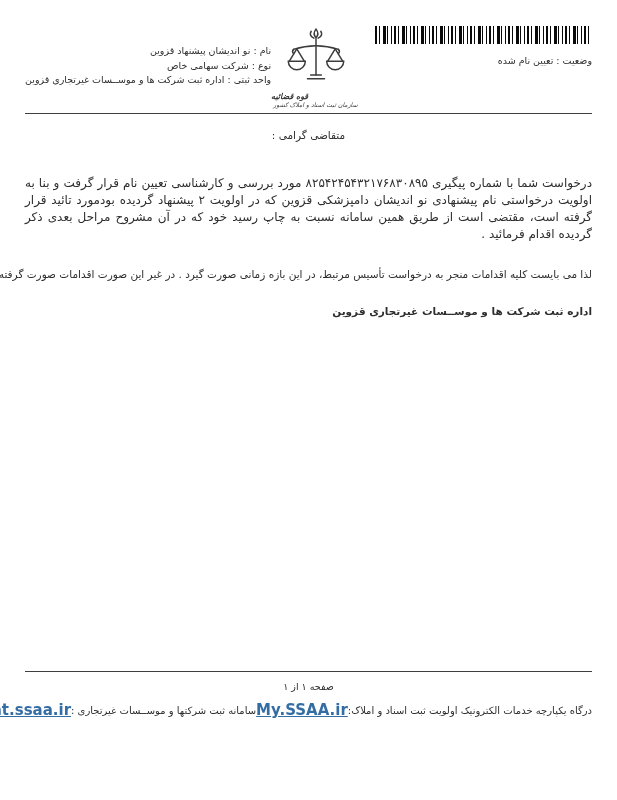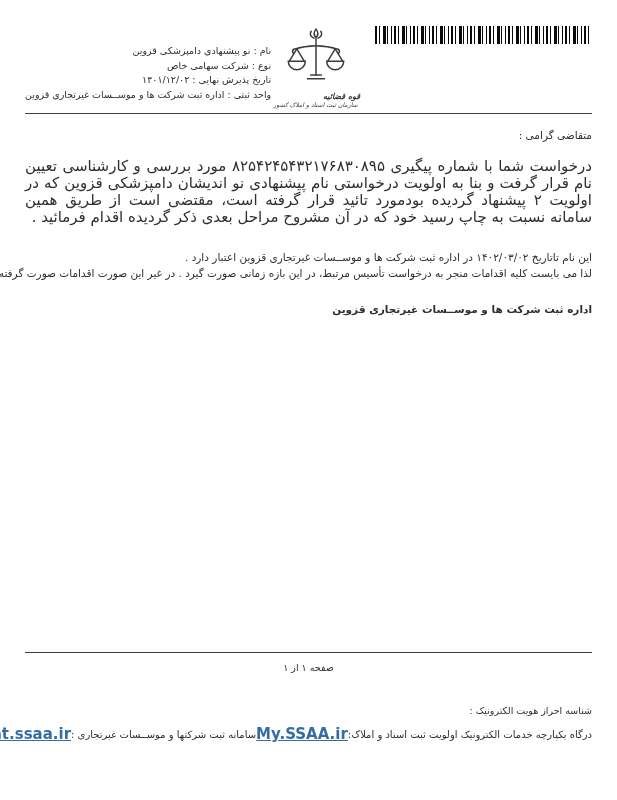--- a/index.html
+++ b/index.html
@@ -25,65 +25,69 @@
       #0a0a0a 4px 5px, transparent 5px 8px,
       #0a0a0a 8px 11px, transparent 11px 12px,
       #0a0a0a 12px 13px, transparent 13px 16px,
       #0a0a0a 16px 17px, transparent 17px 19px);
   }
   .hdr-line { font-size:9.5px; line-height:15px; white-space:nowrap; }
   .hdr-line .lbl { color:#2e2e2e; }
   .hdr-line .val { color:#2e2e2e; }
   .ltr-num { direction:ltr; unicode-bidi:embed; }
 
-  .logo-block { width:92px; text-align:right; margin-top:2px; }
+  .logo-block { width:92px; text-align:left; margin-top:2px; }
   .logo-block svg { display:block; margin:0 auto; }
   .logo-line1 { font-size:8px; font-weight:bold; color:#3a3a3a; margin-top:1px;
                 font-family:"DejaVu Serif", serif; font-style:italic; }
   .logo-line2 { font-size:6.5px; color:#3a3a3a; white-space:nowrap;
                 font-family:"DejaVu Serif", serif; font-style:italic; transform:scale(.95); }
 
   .hdr-left { flex:1 1 auto; text-align:right; margin-top:18px; }
   .hdr-left .hdr-line { font-size:9.5px; line-height:14.5px; }
 
   .hrule { border:0; border-top:1.5px solid #3f3f3f; margin-top:4px; }
 
   
   .title { text-align:center; font-size:11px; color:#2e2e2e; margin-top:12px; }
-  .greeting { text-align:right; font-size:10.5px; margin-top:15px; color:#2e2e2e; }
+  .greeting { text-align:center; font-size:10.5px; margin-top:15px; color:#2e2e2e; }
   .para1 {
-    margin-top:17px; font-size:15px; line-height:17px; color:#2e2e2e;
+    margin-top:34px; font-size:12px; line-height:17px; color:#2e2e2e;
     text-align:justify;
   }
   .para2 { margin-top:24px; font-size:10.5px; line-height:15.5px; color:#2e2e2e; text-align:right; }
   .para2 div { white-space:nowrap; }
   .signature { margin-top:22px; text-align:right; font-size:10.5px; font-weight:bold; color:#2e2e2e; }
 
   
-  .footer { position:absolute; left:25px; right:25px; top:652px; }
+  .footer { position:absolute; left:25px; right:25px; top:671px; }
   .page-num { text-align:center; font-size:9.5px; color:#2e2e2e; margin-top:9px; }
   .auth-line { text-align:right; font-size:9.5px; color:#2e2e2e; margin-top:32px; }
   .links-row { display:flex; justify-content:space-between; align-items:center; margin-top:9px; }
   .links-row .lbl { font-size:10px; color:#2e2e2e; white-space:nowrap; }
   .link {
     font-size:15px; font-weight:bold; color:#346da4;
     text-decoration:underline; direction:ltr; unicode-bidi:embed;
     white-space:nowrap; cursor:pointer;
   }
 </style>
 </head>
 <body>
 
 <div class="doc">
   <div class="inner">
 
     <div class="header">
 
       <div class="hdr-right">
         <div class="barcode"></div>
+        <div class="hdr-line">
+          <span class="lbl">وضعیت :</span>
+          <span class="val">تعیین نام شده</span>
+        </div>
       </div>
 
       <div class="logo-block">
         <svg width="64" height="62" viewBox="0 0 60 58">
           <g stroke="#3c3c3c" fill="none" stroke-width="1.4" stroke-linecap="round">
 
             <path d="M30 1 q-3.5 4.5 0 8 q3.5 -3.5 0 -8"></path>
             <path d="M25.5 3 q-2.5 4 2.5 6.5"></path>
             <path d="M34.5 3 q2.5 4 -2.5 6.5"></path>
 
@@ -103,54 +107,48 @@
             <path d="M25 44 h10 M22 47.5 h16"></path>
           </g>
         </svg>
         <div class="logo-line1">قوه قضائیه</div>
         <div class="logo-line2">سازمان ثبت اسناد و املاک کشور</div>
       </div>
 
       <div class="hdr-left">
         <div class="hdr-line">
           <span class="lbl">نام :</span>
-          <span class="val">نو پیشنهادی دامپزشکی قزوین</span>
+          <span class="val">نو اندیشان پیشنهاد قزوین</span>
         </div>
         <div class="hdr-line">
           <span class="lbl">نوع :</span>
           <span class="val">شرکت سهامی خاص</span>
-        </div>
-        <div class="hdr-line">
-          <span class="lbl">تاریخ پذیرش نهایی :</span>
-          <span class="val ltr-num">۱۴۰۱/۱۲/۰۲</span>
         </div>
         <div class="hdr-line">
           <span class="lbl">واحد ثبتی :</span>
           <span class="val">اداره ثبت شرکت ها و موســسات غیرتجاری قزوین</span>
         </div>
       </div>
 
     </div>
 
     <hr class="hrule">
 
     <div class="greeting">متقاضی گرامی :</div>
     <p class="para1">درخواست شما با شماره پیگیری ۸۲۵۴۲۴۵۴۳۲۱۷۶۸۳۰۸۹۵ مورد بررسی و کارشناسی تعیین نام قرار گرفت و بنا به اولویت درخواستی نام پیشنهادی نو اندیشان دامپزشکی قزوین که در اولویت  ۲  پیشنهاد گردیده بودمورد تائید قرار گرفته است، مقتضی است از طریق همین سامانه نسبت به چاپ رسید خود که در آن مشروح مراحل بعدی ذکر گردیده اقدام فرمائید .</p>
     <div class="para2">
-      <div>این نام تاتاریخ ۱۴۰۲/۰۳/۰۲  در  اداره ثبت شرکت ها و موســسات غیرتجاری قزوین اعتبار دارد .</div>
       <div>لذا می بایست کلیه اقدامات منجر به درخواست تأسیس مرتبط، در این بازه زمانی صورت گیرد . در غیر این صورت اقدامات صورت گرفته بطور خودکار رد می گردد.</div>
     </div>
     <div class="signature">اداره ثبت شرکت ها و موســسات غیرتجاری قزوین</div>
 
   </div>
 
   <div class="footer">
     <hr class="hrule" style="margin-top:0;">
     <div class="page-num">صفحه ۱ از ۱</div>
-    <div class="auth-line">شناسه احراز هویت الکترونیک :</div>
     <div class="links-row">
       <span class="lbl">درگاه یکپارچه خدمات الکترونیک اولویت ثبت اسناد و املاک:</span>
       <a class="link">My.SSAA.ir</a>
       <span class="lbl">سامانه ثبت شرکتها و موســسات غیرتجاری :</span>
       <a class="link">irsherkat.ssaa.ir</a>
     </div>
   </div>
 </div>
 
 </body></html>

